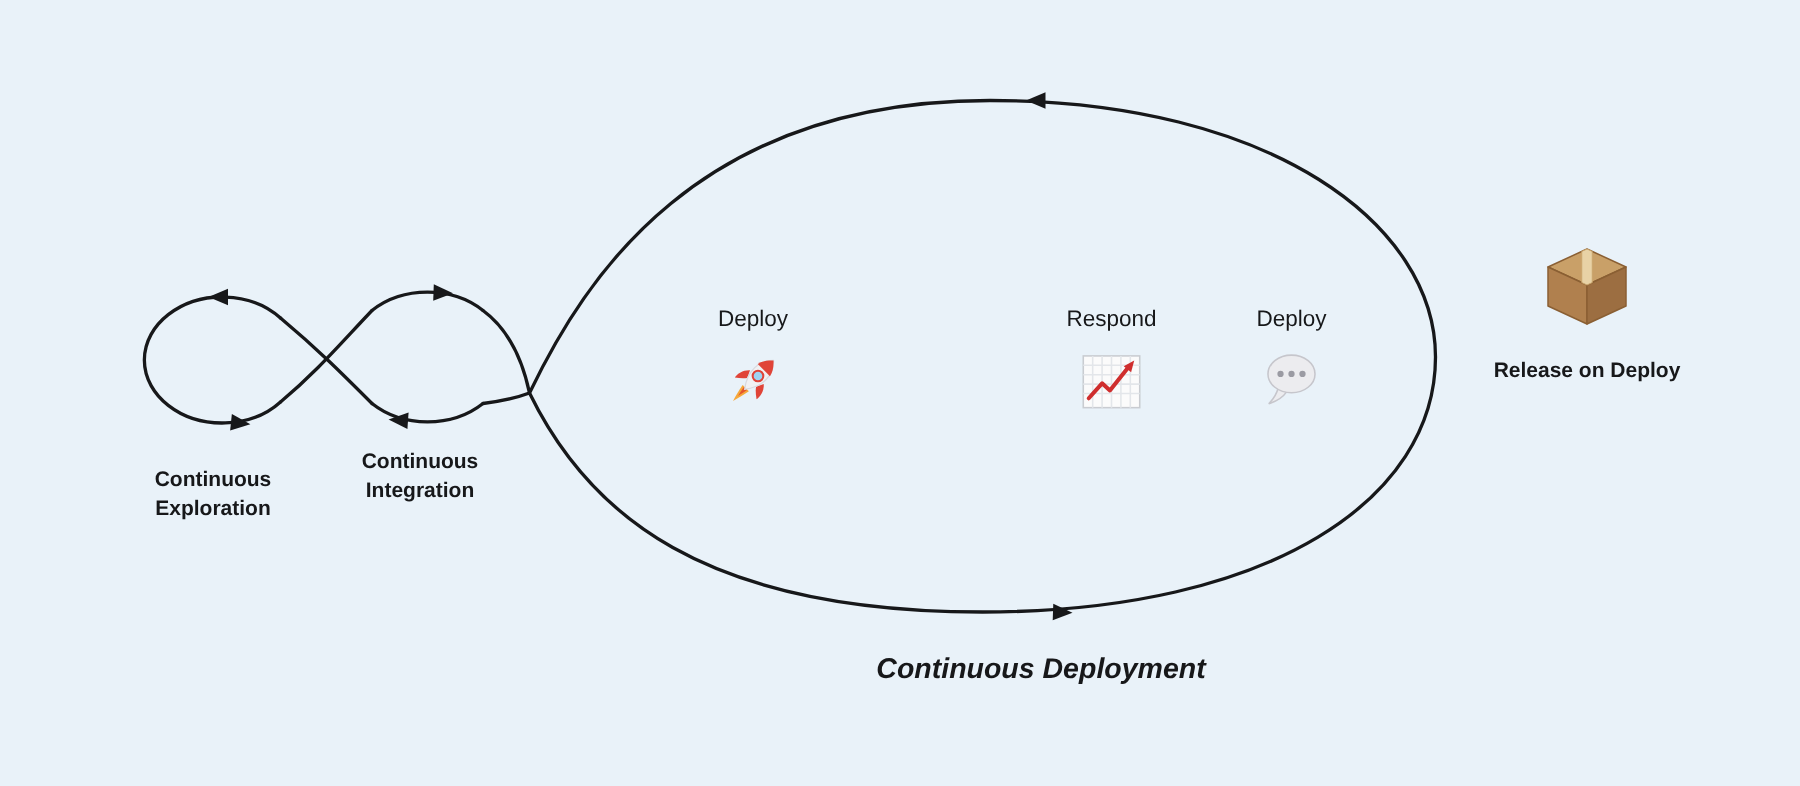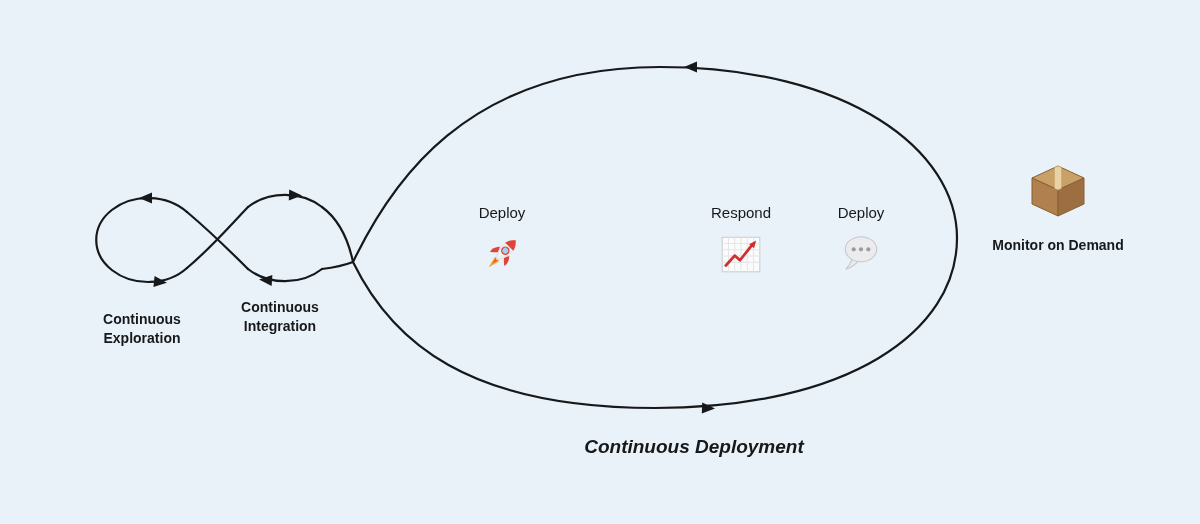--- a/index.html
+++ b/index.html
@@ -138,16 +138,16 @@
 
   <div class="release" style="left:983px; top:156px;">
     <span>
       <svg width="68" height="68" viewBox="0 0 68 68">
         <polygon points="34,10 60,22 34,34 8,22" fill="#c9a068" stroke="#8a5f33" stroke-width="1" stroke-linejoin="round"></polygon>
         <polygon points="8,22 34,34 34,60 8,48" fill="#b0804e" stroke="#8a5f33" stroke-width="1" stroke-linejoin="round"></polygon>
         <polygon points="34,34 60,22 60,48 34,60" fill="#9c6e41" stroke="#8a5f33" stroke-width="1" stroke-linejoin="round"></polygon>
         <polygon points="30.5,11.6 34,10 37.5,11.6 37.5,32.4 34,34 30.5,32.4" fill="#e8d2a6" stroke="#c8a36a" stroke-width="0.6"></polygon>
       </svg>
     </span>
-    <div class="release-label">Monitor on Demand</div>
+    <div class="release-label">Release on Deploy</div>
   </div>
 
 </div>
 
 </body></html>

